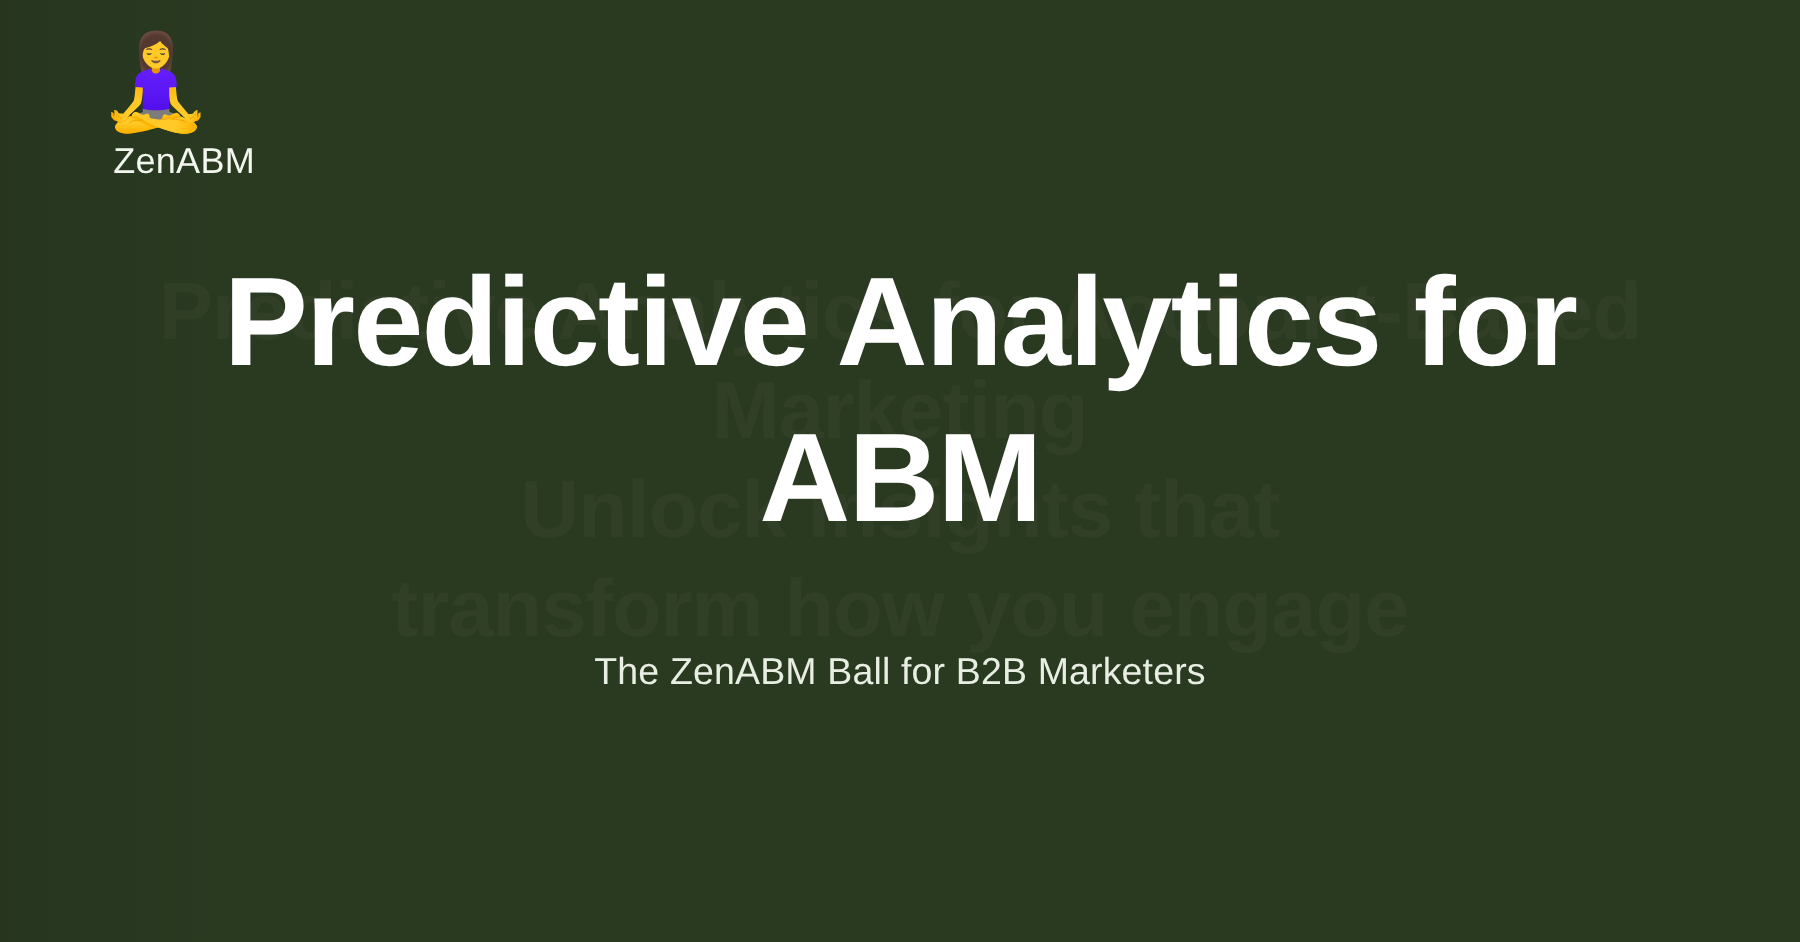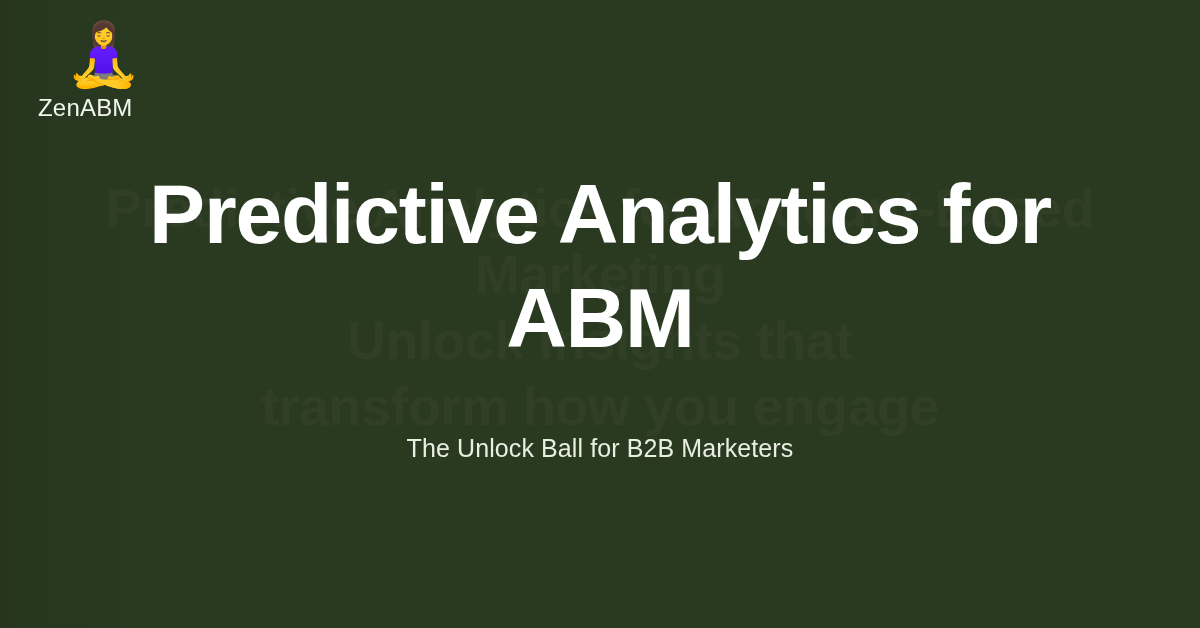--- a/index.html
+++ b/index.html
@@ -67,21 +67,21 @@
     text-align: center;
   }
 
   .brand-name {
     display: block;
     margin-top: 2px;
     font-size: 24px;
     font-weight: 400;
     letter-spacing: 0.2px;
     color: #f2f6ee;
-    text-align: left;
+    text-align: right;
   }
 
   
   .stage {
     position: absolute;
     left: 0;
     right: 0;
     top: 0;
     bottom: 0;
     display: flex;
@@ -124,16 +124,16 @@
 Unlock insights that
 transform how you engage</div>
 
   <div class="brand">
     <span class="brand-mark">🧘‍♀️</span>
     <span class="brand-name">ZenABM</span>
   </div>
 
   <div class="stage">
     <h1 class="headline">Predictive Analytics for ABM</h1>
-    <p class="subtitle">The Unlock Ball for B2B Marketers</p>
+    <p class="subtitle">The ZenABM Ball for B2B Marketers</p>
   </div>
 
 </div>
 
 </body></html>

